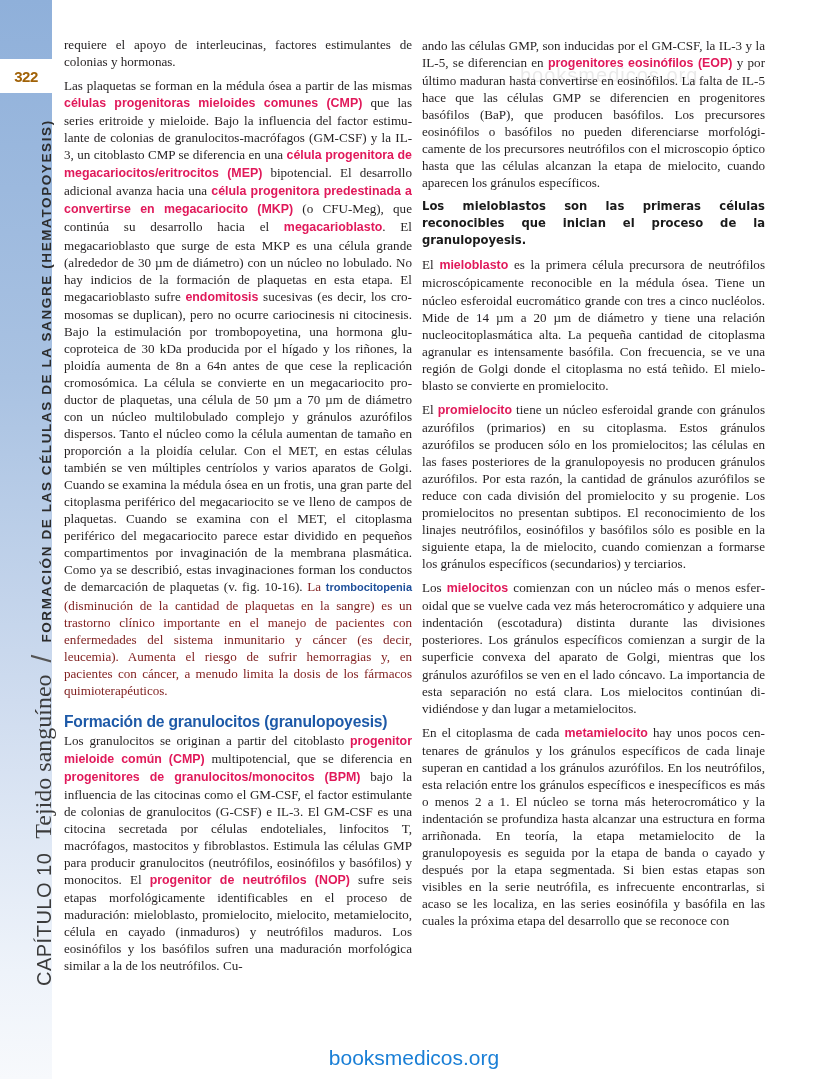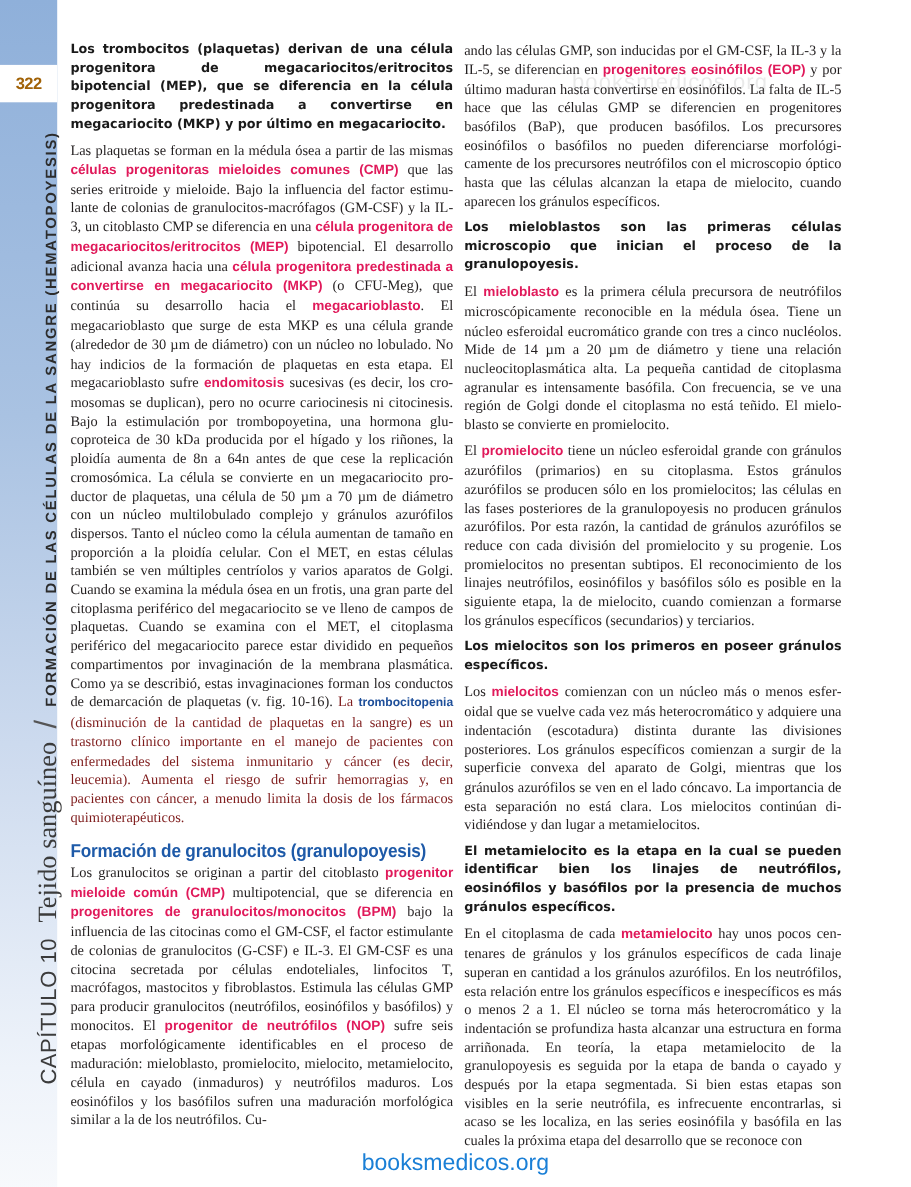--- a/index.html
+++ b/index.html
@@ -94,32 +94,30 @@
     <span class="rh-chapter">CAPÍTULO 10</span>
     <span class="rh-title">Tejido sanguíneo</span>
     <span class="rh-slash">/</span>
     <span class="rh-section">FORMACIÓN DE LAS CÉLULAS DE LA SANGRE (HEMATOPOYESIS)</span>
   </div>
 </div>
 
 <div class="watermark-faint">booksmedicos.org</div>
 
 <div class="col col-left">
-  <p class="lead">Los trombocitos (plaquetas) derivan de una célula pro­genitora de megacariocitos/eritrocitos bipotencial (MEP), que se diferencia en la célula progenitora predestinada a convertirse en megacariocito (MKP) y por último en mega­cariocito.</p>
+  <p>requiere el apoyo de interleucinas, factores estimulantes de colonias y hormonas.</p>
   <p><span>Las plaquetas se forman en la médula ósea a partir de las mis­mas </span><span class="term">células progenitoras mieloides comunes (CMP)</span><span> que las series eritroide y mieloide. Bajo la influencia del factor estimu­lante de colonias de granulocitos-macrófagos (GM-CSF) y la IL-3, un citoblasto CMP se diferencia en una </span><span class="term">célula proge­nitora de megacariocitos/eritrocitos (MEP)</span><span> bipotencial. El desarrollo adicional avanza hacia una </span><span class="term">célula progenitora pre­destinada a convertirse en megacariocito (MKP)</span><span> (o CFU-Meg), que continúa su desarrollo hacia el </span><span class="term">megacarioblasto</span><span>. El megacarioblasto que surge de esta MKP es una célula grande (alrededor de 30 µm de diámetro) con un núcleo no lobulado. No hay indicios de la formación de plaquetas en esta etapa. El megacarioblasto sufre </span><span class="term">endomitosis</span><span> sucesivas (es decir, los cro­mosomas se duplican), pero no ocurre cariocinesis ni citocinesis. Bajo la estimulación por trombopoyetina, una hormona glu­coproteica de 30 kDa producida por el hígado y los riñones, la ploidía aumenta de 8n a 64n antes de que cese la replicación cromosómica. La célula se convierte en un megacariocito pro­ductor de plaquetas, una célula de 50 µm a 70 µm de diámetro con un núcleo multilobulado complejo y gránulos azurófilos dispersos. Tanto el núcleo como la célula aumentan de tamaño en proporción a la ploidía celular. Con el MET, en estas células también se ven múltiples centríolos y varios aparatos de Golgi. Cuando se examina la médula ósea en un frotis, una gran parte del citoplasma periférico del megacariocito se ve lleno de campos de plaquetas. Cuando se examina con el MET, el citoplasma periférico del megacariocito parece estar dividido en pequeños compartimentos por invaginación de la mem­brana plasmática. Como ya se describió, estas invaginaciones forman los conductos de demarcación de plaquetas (v. fig. 10-16). </span><span class="clinical">La </span><span class="term-blue">trombocitopenia</span><span class="clinical"> (disminución de la cantidad de plaquetas en la sangre) es un trastorno clínico importante en el manejo de pacientes con enfermedades del sistema inmuni­tario y cáncer (es decir, leucemia). Aumenta el riesgo de sufrir hemorragias y, en pacientes con cáncer, a menudo limita la dosis de los fármacos quimioterapéuticos.</span></p>
   <div class="section-heading">Formación de granulocitos (granulopoyesis)</div>
   <p><span>Los granulocitos se originan a partir del citoblasto </span><span class="term">progeni­tor mieloide común (CMP)</span><span> multipotencial, que se diferencia en </span><span class="term">progenitores de granulocitos/monocitos (BPM)</span><span> bajo la influencia de las citocinas como el GM-CSF, el factor es­timulante de colonias de granulocitos (G-CSF) e IL-3. El GM-CSF es una citocina secretada por células endoteliales, linfocitos T, macrófagos, mastocitos y fibroblastos. Estimula las células GMP para producir granulocitos (neutrófilos, eo­sinófilos y basófilos) y monocitos. El </span><span class="term">progenitor de neutró­filos (NOP)</span><span> sufre seis etapas morfológicamente identificables en el proceso de maduración: mieloblasto, promielocito, mie­locito, metamielocito, célula en cayado (inmaduros) y neu­trófilos maduros. Los eosinófilos y los basófilos sufren una maduración morfológica similar a la de los neutrófilos. Cu-</span></p>
 </div>
 
 <div class="col col-right">
   <p><span>ando las células GMP, son inducidas por el GM-CSF, la IL-3 y la IL-5, se diferencian en </span><span class="term">progenitores eosinófilos (EOP)</span><span> y por último maduran hasta convertirse en eosinófilos. La falta de IL-5 hace que las células GMP se diferencien en progeni­tores basófilos (BaP), que producen basófilos. Los precursores eosinófilos o basófilos no pueden diferenciarse morfológi­camente de los precursores neutrófilos con el microscopio óptico hasta que las células alcanzan la etapa de mielocito, cuando aparecen los gránulos específicos.</span></p>
-  <p class="lead">Los mieloblastos son las primeras células microscopio que inician el proceso de la granulopoyesis.</p>
+  <p class="lead">Los mieloblastos son las primeras células reconocibles que inician el proceso de la granulopoyesis.</p>
   <p><span>El </span><span class="term">mieloblasto</span><span> es la primera célula precursora de neutrófilos microscópicamente reconocible en la médula ósea. Tiene un núcleo esferoidal eucromático grande con tres a cinco nucléo­los. Mide de 14 µm a 20 µm de diámetro y tiene una relación nucleocitoplasmática alta. La pequeña cantidad de citoplasma agranular es intensamente basófila. Con frecuencia, se ve una región de Golgi donde el citoplasma no está teñido. El mielo­blasto se convierte en promielocito.</span></p>
   <p><span>El </span><span class="term">promielocito</span><span> tiene un núcleo esferoidal grande con gránu­los azurófilos (primarios) en su citoplasma. Estos gránulos azurófilos se producen sólo en los promielocitos; las células en las fases posteriores de la granulopoyesis no producen gránu­los azurófilos. Por esta razón, la cantidad de gránulos azurófi­los se reduce con cada división del promielocito y su progenie. Los promielocitos no presentan subtipos. El reconocimiento de los linajes neutrófilos, eosinófilos y basófilos sólo es posible en la siguiente etapa, la de mielocito, cuando comienzan a formarse los gránulos específicos (secundarios) y terciarios.</span></p>
-  <p class="lead">Los mielocitos son los primeros en poseer gránulos espe­cíficos.</p>
   <p><span>Los </span><span class="term">mielocitos</span><span> comienzan con un núcleo más o menos esfer­oidal que se vuelve cada vez más heterocromático y adquiere una indentación (escotadura) distinta durante las divisiones posteriores. Los gránulos específicos comienzan a surgir de la superficie convexa del aparato de Golgi, mientras que los gránulos azurófilos se ven en el lado cóncavo. La importancia de esta separación no está clara. Los mielocitos continúan di­vidiéndose y dan lugar a metamielocitos.</span></p>
-  <p class="lead">El metamielocito es la etapa en la cual se pueden identi­ficar bien los linajes de neutrófilos, eosinófilos y basófilos por la presencia de muchos gránulos específicos.</p>
   <p><span>En el citoplasma de cada </span><span class="term">metamielocito</span><span> hay unos pocos cen­tenares de gránulos y los gránulos específicos de cada linaje superan en cantidad a los gránulos azurófilos. En los neutrófi­los, esta relación entre los gránulos específicos e inespecíficos es más o menos 2 a 1. El núcleo se torna más heterocromático y la indentación se profundiza hasta alcanzar una estructura en forma arriñonada. En teoría, la etapa metamielocito de la granulopoyesis es seguida por la etapa de banda o cayado y después por la etapa segmentada. Si bien estas etapas son visibles en la serie neutrófila, es infrecuente encontrarlas, si acaso se les localiza, en las series eosinófila y basófila en las cuales la próxima etapa del desarrollo que se reconoce con</span></p>
 </div>
 
 <div class="footer-link">
   <span>booksmedicos.org</span>
 </div>
 
 </body></html>

